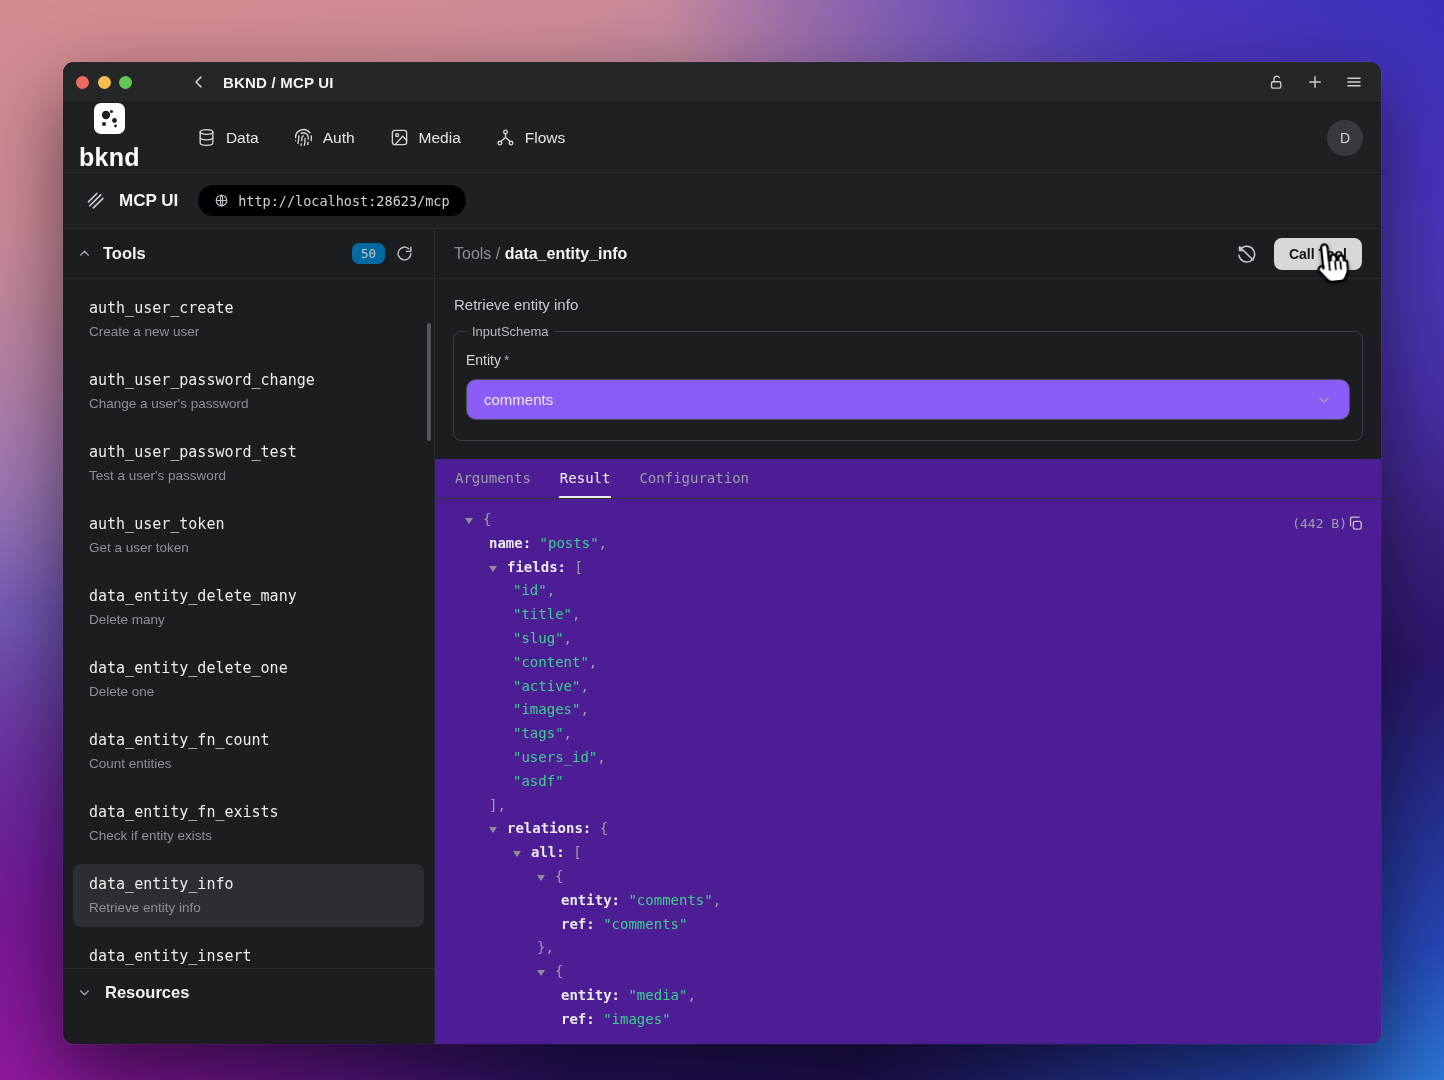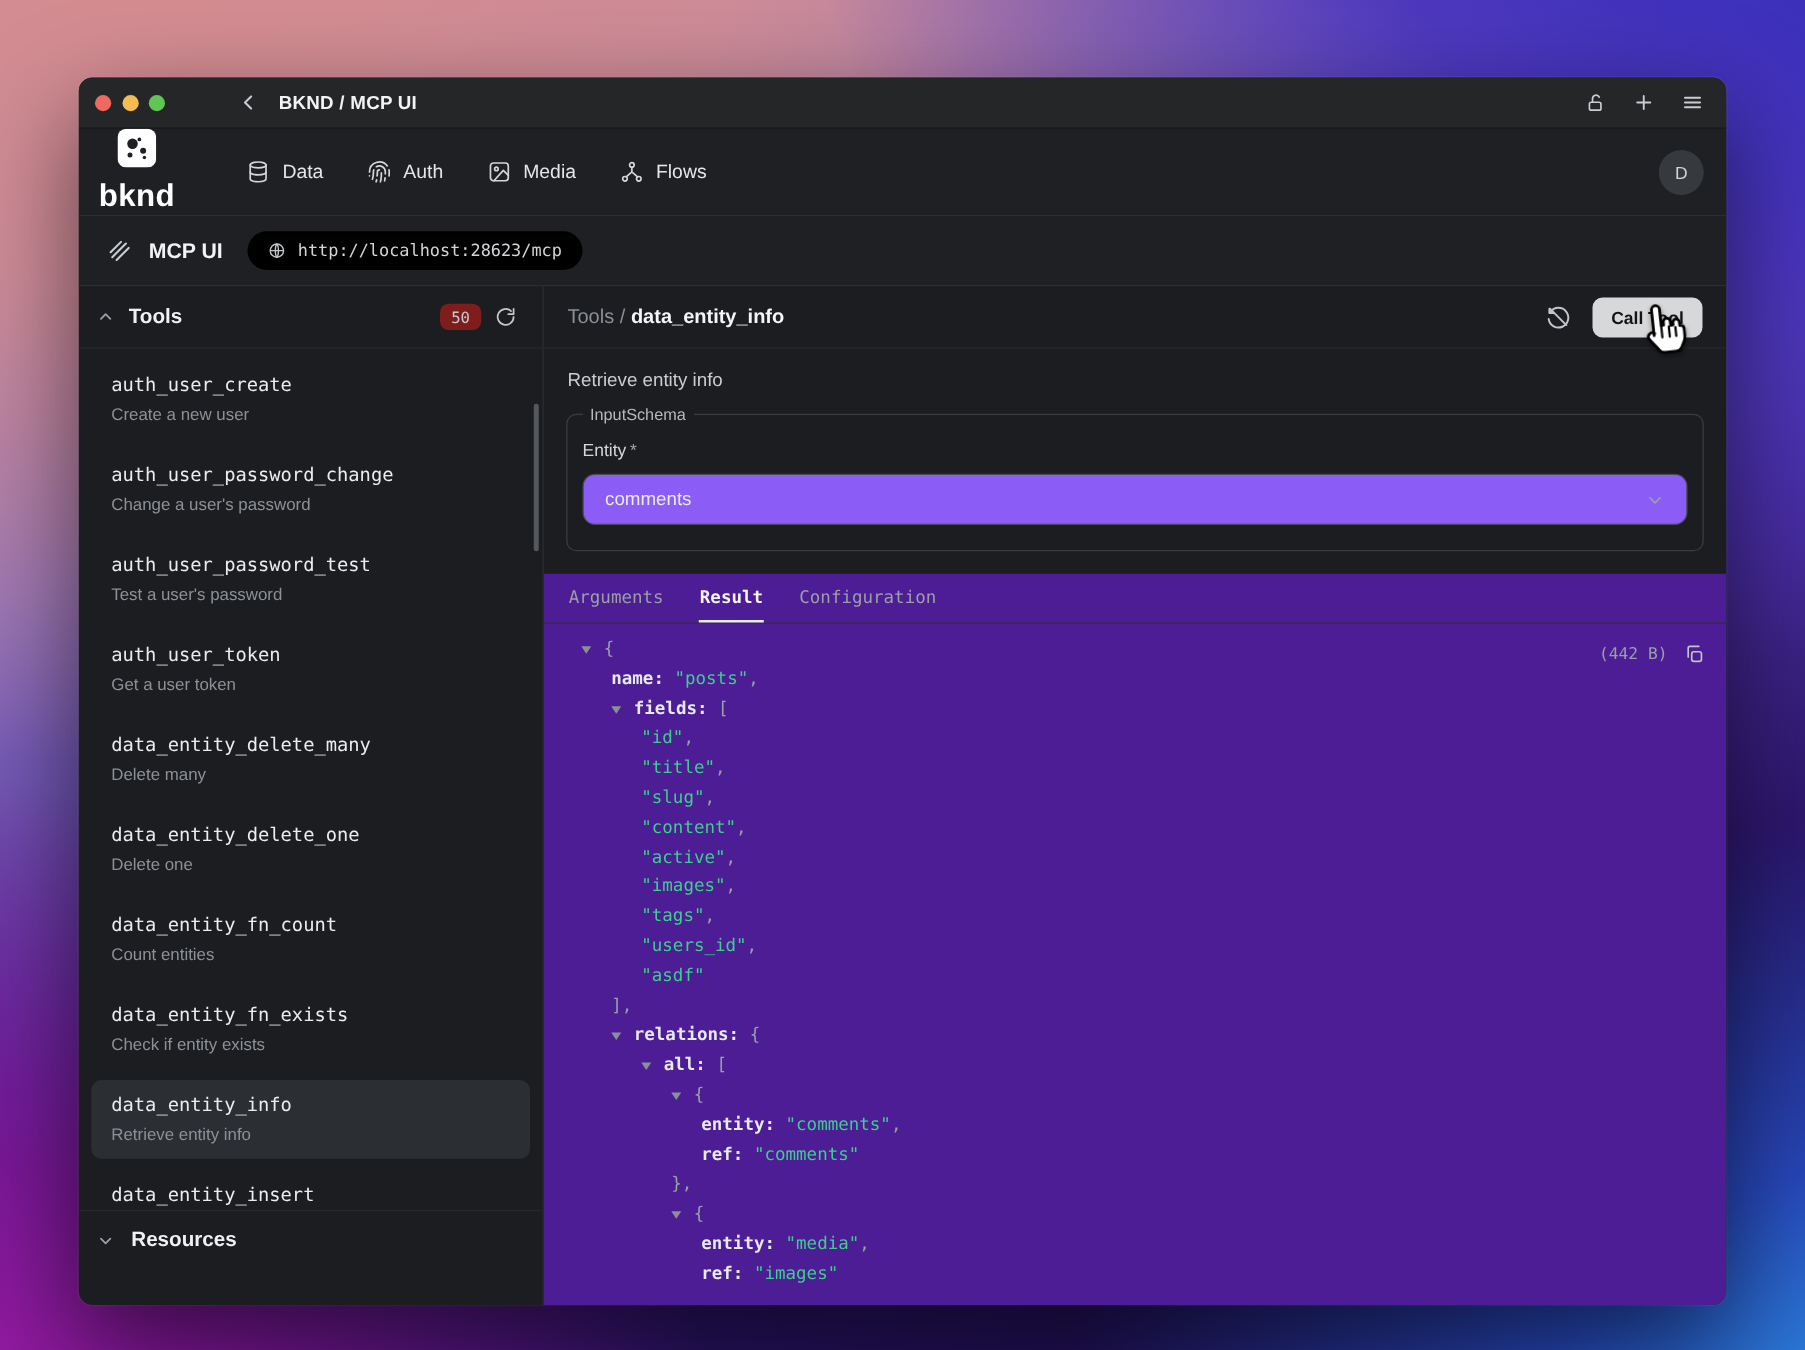--- a/index.html
+++ b/index.html
@@ -56,21 +56,21 @@
 
   
   .content { flex:1; display:flex; min-height:0; }
 
   
   .sidebar { width:372px; flex:0 0 372px; border-right:1px solid #2a2c30;
     display:flex; flex-direction:column; min-height:0; position:relative; padding-bottom:28px; }
   .tools-header { flex:0 0 50px; border-bottom:1px solid #26282c;
     display:flex; align-items:center; gap:11px; padding:0 21px 0 14px; }
   .tools-title { font-size:16.5px; font-weight:700; color:#f0f1f3; }
-  .count-badge { margin-left:auto; background:#7f1d1d; border-radius:7px; padding:3px 9px;
+  .count-badge { margin-left:auto; background:#0369a1; border-radius:7px; padding:3px 9px;
     font-family:"DejaVu Sans Mono", monospace; font-size:12.5px; color:#c7cacd; }
   .tools-list { flex:1; overflow:hidden; padding:9px 10px; display:flex; flex-direction:column; gap:9px; }
   .tool-item { padding:10px 16px; border-radius:8px; }
   .tool-item.selected { background:#2b2e33; }
   .tool-name { font-family:"DejaVu Sans Mono", monospace; font-size:15px; color:#ececee; line-height:21px; }
   .tool-desc { font-size:13.5px; color:#8d9196; line-height:18px; margin-top:4px; }
   .sb-thumb { position:absolute; right:3px; top:94px; width:4px; height:118px; background:#54575c; border-radius:2px; }
   .resources-row { flex:0 0 48px; border-top:1px solid #26282c;
     display:flex; align-items:center; gap:13px; padding:0 14px; }
   .resources-title { font-size:16.5px; font-weight:700; color:#f0f1f3; }
@@ -95,25 +95,25 @@
   .field-label { font-size:14px; color:#d4d6d9; margin:9px 0 11px; }
   .req { color:#a2a6ab; margin-left:3px; }
   .select { height:41px; background:#8b5cf6; border:1px solid #484c52; border-radius:10px;
     display:flex; align-items:center; padding:0 17px; font-size:15px; color:#e9eaec; }
   .select .chev { margin-left:auto; }
 
   .result-panel { margin-top:18px; flex:1; background:#4c1d95; display:flex; flex-direction:column; min-height:0; }
   .tab-row { flex:0 0 40px; border-bottom:1px solid #2e3136; display:flex; padding:0 19px; gap:27px; }
   .tab { font-family:"DejaVu Sans Mono", monospace; font-size:14px; color:#9aa0a6;
     display:flex; align-items:center; height:100%; border-bottom:2px solid transparent; margin-bottom:-1px; padding:0 1px; }
-  .tab.active { color:#f4f5f7; font-weight:700; border-bottom-color:#e8eaec; }
+  .tab.active { color:#f4f5f7; font-weight:400; border-bottom-color:#e8eaec; }
 
   .json { flex:1; position:relative; overflow:hidden; padding:9px 0 0 30px;
     font-family:"DejaVu Sans Mono", monospace; font-size:14px; line-height:23.8px; }
-  .json-meta { position:absolute; top:13px; right:17px; display:flex; align-items:center; gap:13px;
+  .json-meta { position:absolute; top:13px; right:17px; display:flex; align-items:center; 
     color:#9aa0a6; font-size:13px; }
   .json-meta svg { color:#c2c5c9; }
   .jline { white-space:pre; }
   .jmark { display:inline-block; width:18px; }
   .jmark i { display:inline-block; width:0; height:0;
     border-left:4.5px solid transparent; border-right:4.5px solid transparent;
     border-top:6px solid #8c9096; }
   .jk { color:#e8eaed; font-weight:700; }
   .js { color:var(--green,#3ecf8e); }
   .jp { color:#9aa0a6; }

